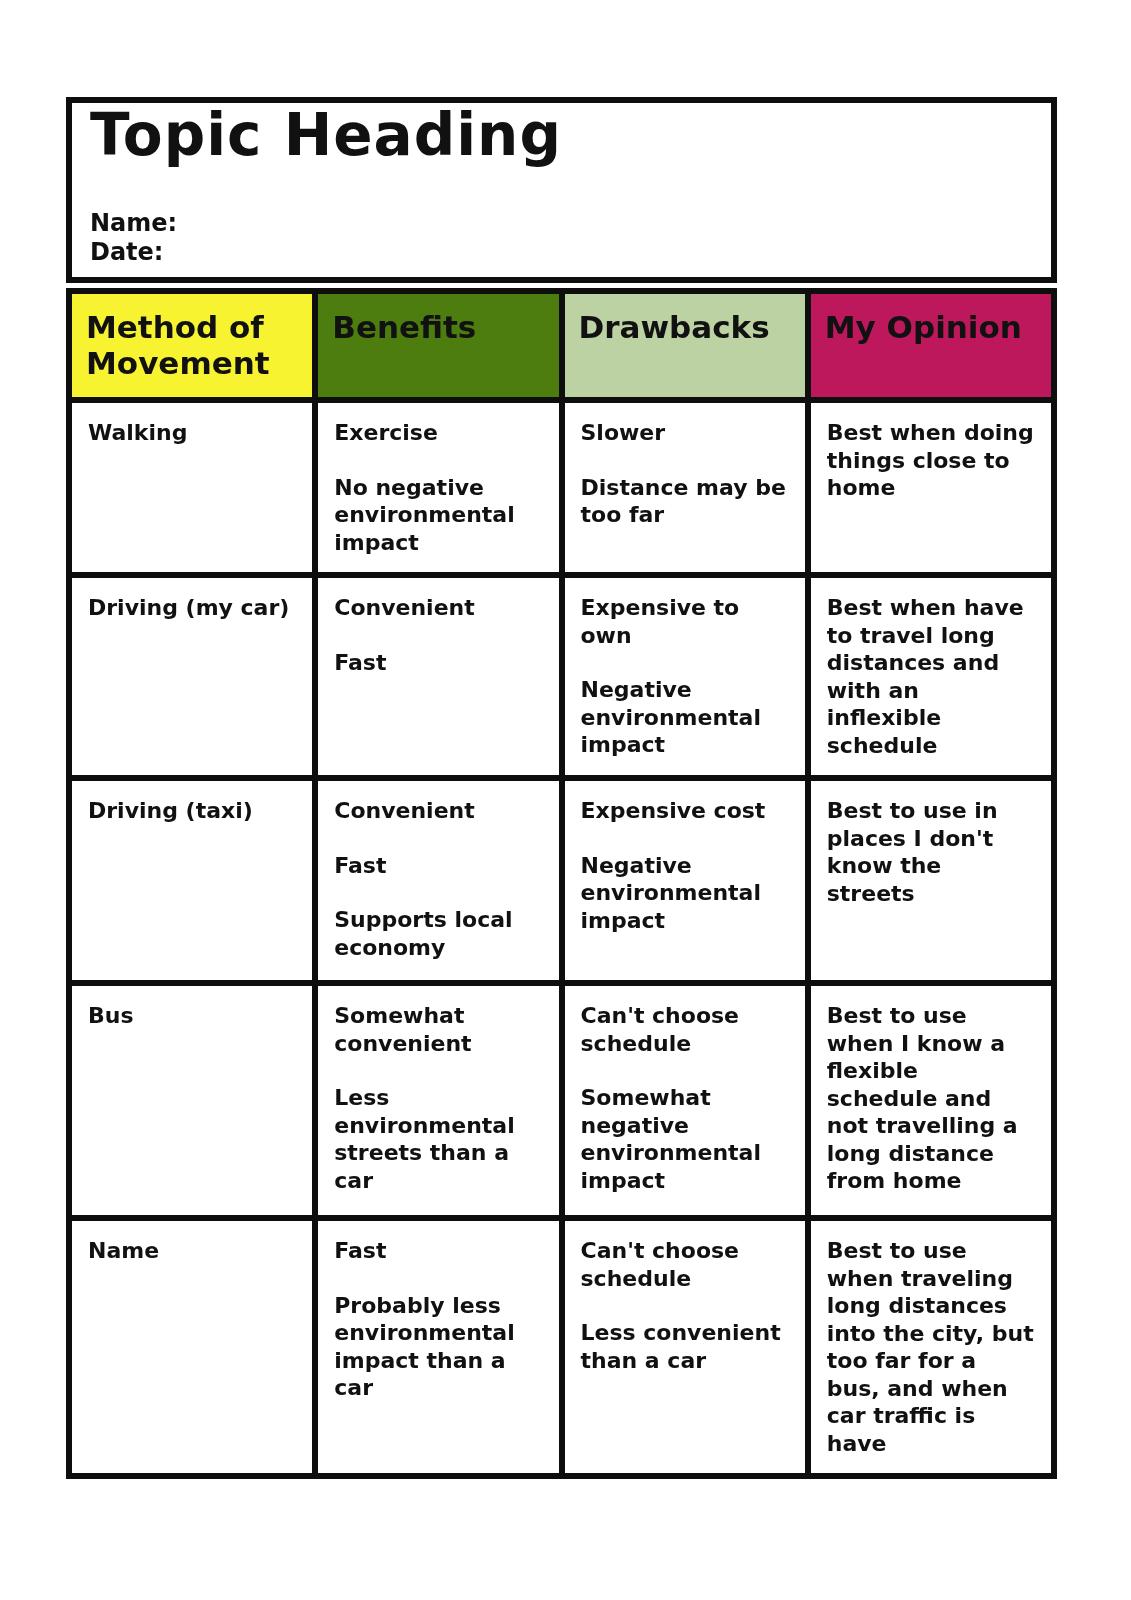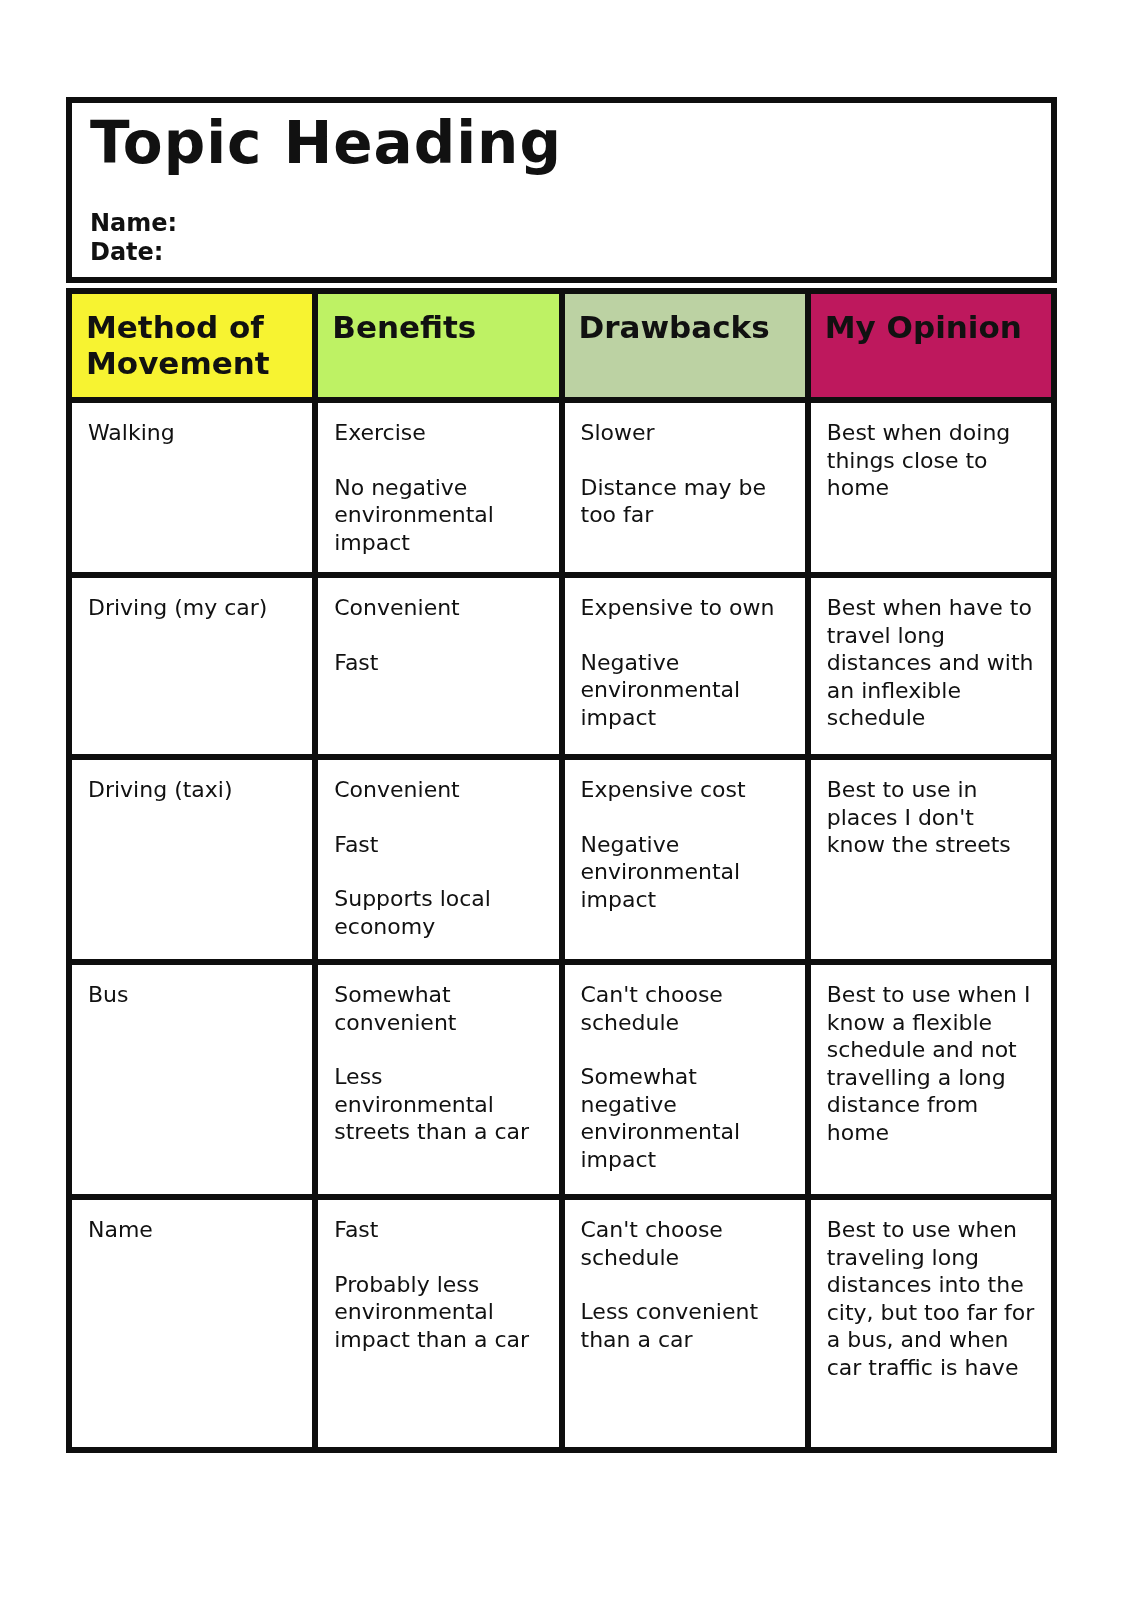--- a/index.html
+++ b/index.html
@@ -17,21 +17,21 @@
   }
   .content {
     position: absolute;
     left: 66px;
     top: 97px;
     width: 991px;
   }
   .heading-box {
     border: 6px solid #0e0e0e;
     height: 186px;
-    padding: 10px 18px 10px 18px;
+    padding: 2px 18px 10px 18px;
     display: flex;
     flex-direction: column;
     justify-content: space-between;
     background: #ffffff;
   }
   .page-title {
     font-size: 58px;
     font-weight: 700;
     letter-spacing: 1px;
     line-height: 1.05;
@@ -56,21 +56,21 @@
   .worksheet-table th {
     height: 106px;
     padding: 16px 14px;
     font-size: 31px;
     font-weight: 700;
     line-height: 1.15;
   }
   .worksheet-table td {
     padding: 16px 16px;
     font-size: 22px;
-    font-weight: 400;
+    font-weight: 700;
     line-height: 1.25;
     background: #ffffff;
   }
   .worksheet-table tbody tr:nth-child(1) { height: 175px; }
   .worksheet-table tbody tr:nth-child(2) { height: 182px; }
   .worksheet-table tbody tr:nth-child(3) { height: 205px; }
   .worksheet-table tbody tr:nth-child(4) { height: 235px; }
   .worksheet-table tbody tr:nth-child(5) { height: 253px; }
   .para { margin-bottom: 27px; }
   .para:last-child { margin-bottom: 0; }
@@ -86,21 +86,21 @@
       <div class="meta-lines">
         <div>Name:</div>
         <div>Date:</div>
       </div>
     </div>
 
     <table class="worksheet-table">
       <thead>
         <tr>
           <th style="background: rgb(247, 243, 49);">Method of Movement</th>
-          <th style="background: #bef264;">Benefits</th>
+          <th style="background: #4d7c0f;">Benefits</th>
           <th style="background: rgb(188, 210, 163);">Drawbacks</th>
           <th style="background: #be185d;">My Opinion</th>
         </tr>
       </thead>
       <tbody>
           <tr>
     <td>
               <div class="para">Walking</div>
             </td>
     <td>

